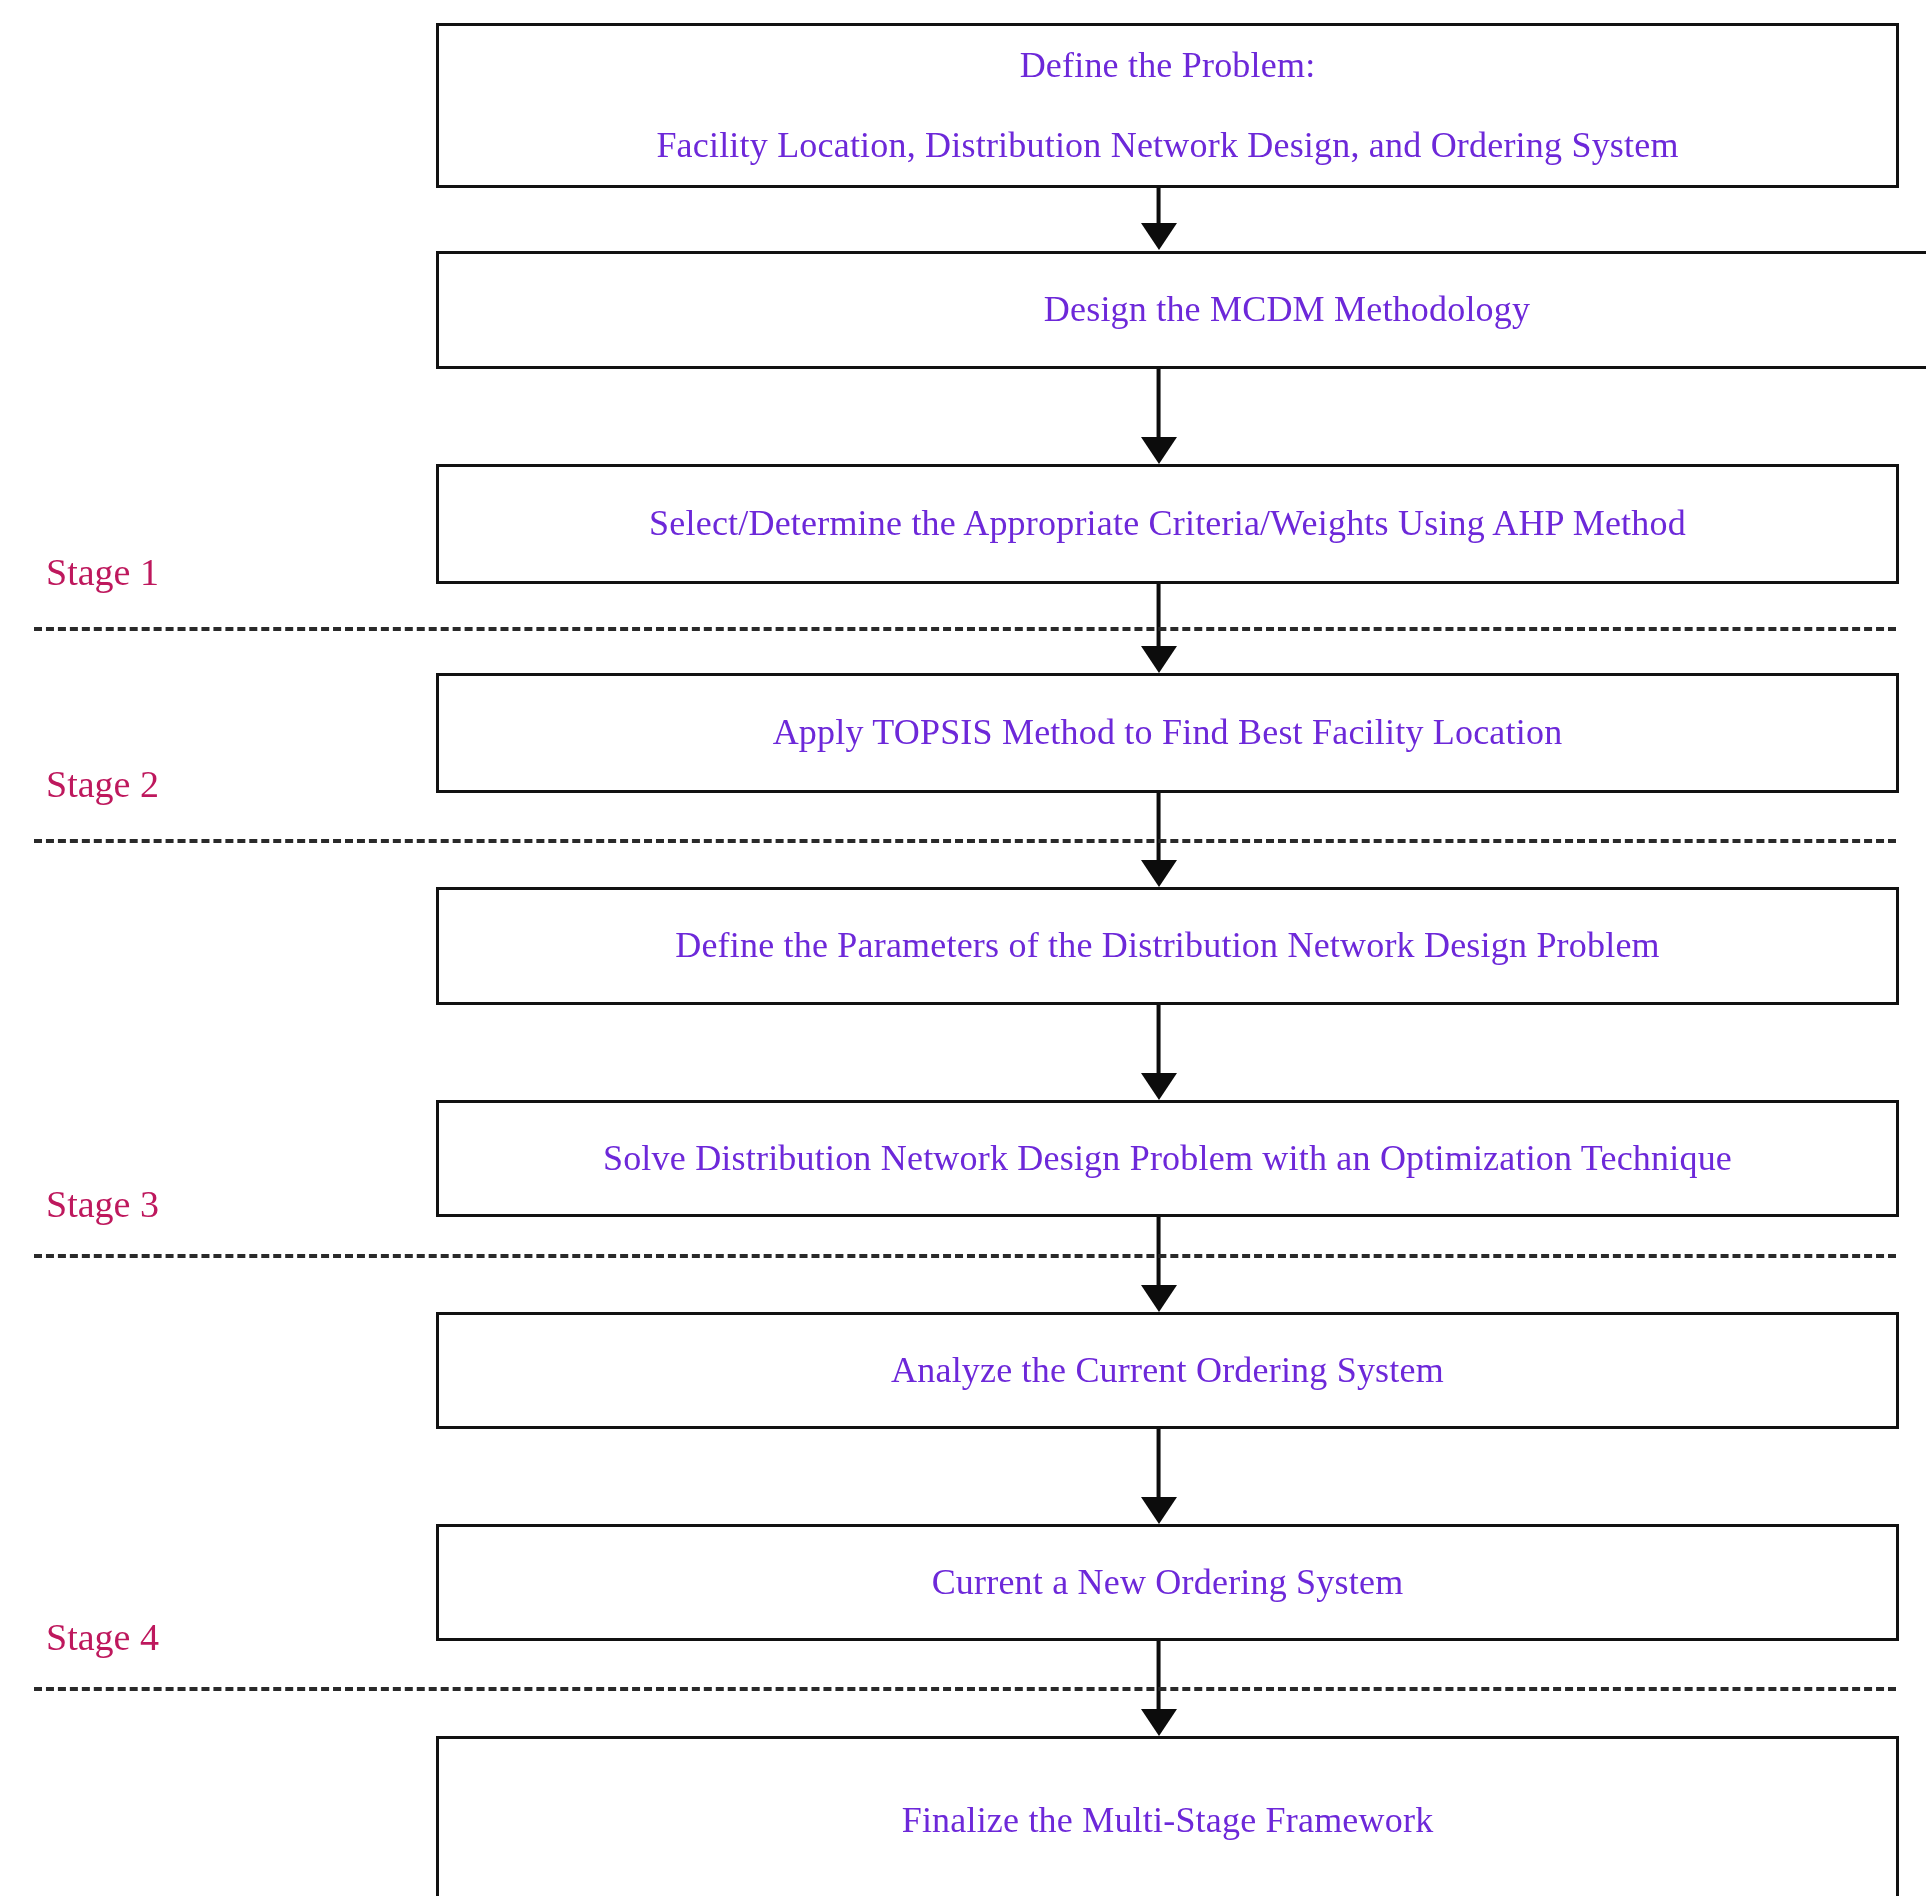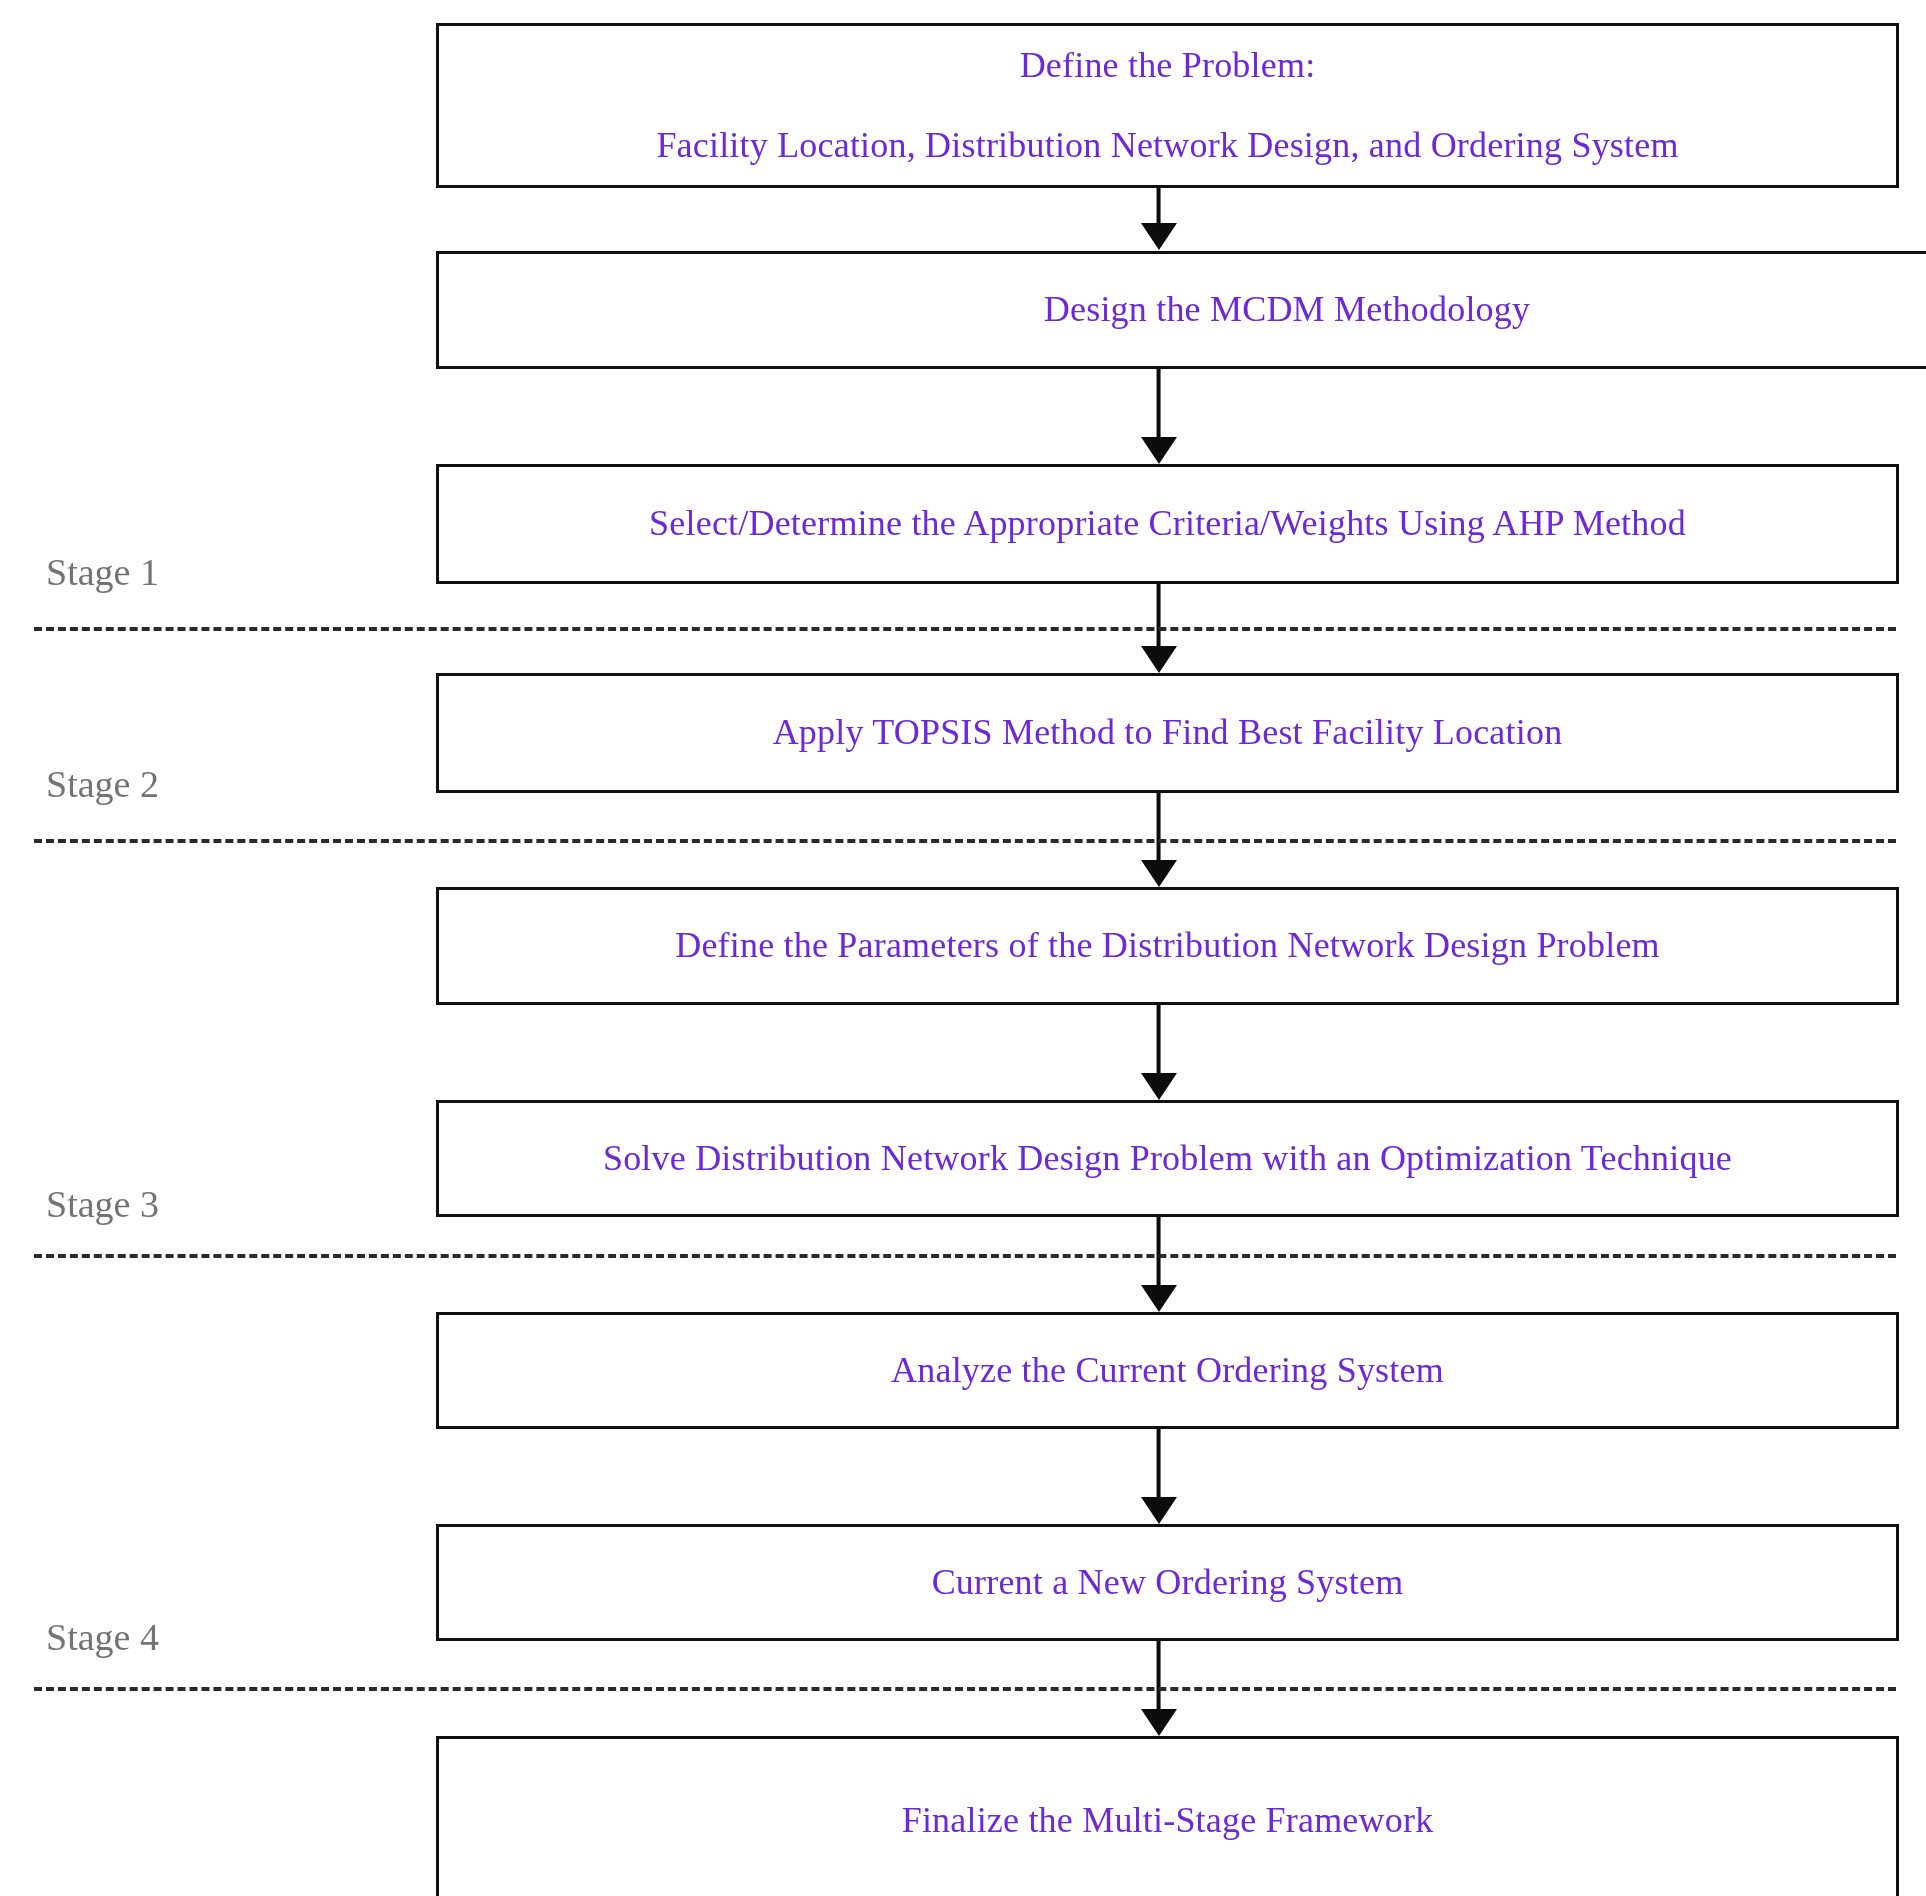--- a/index.html
+++ b/index.html
@@ -63,21 +63,21 @@
   }
   .stage-divider {
     position: absolute;
     height: 0;
     border-top: 4.3px dashed #2a2a2a;
   }
   .stage-label {
     position: absolute;
     font-size: 38px;
     line-height: 1;
-    color: #737373;
+    color: #be185d;
     white-space: nowrap;
   }
 </style>
 </head>
 <body>
 
 <div id="canvas">
 
   <div class="node-box" style="left:436px; top:23px; width:1463px; height:165px;">
     <div class="node-line">Define the Problem:</div>

